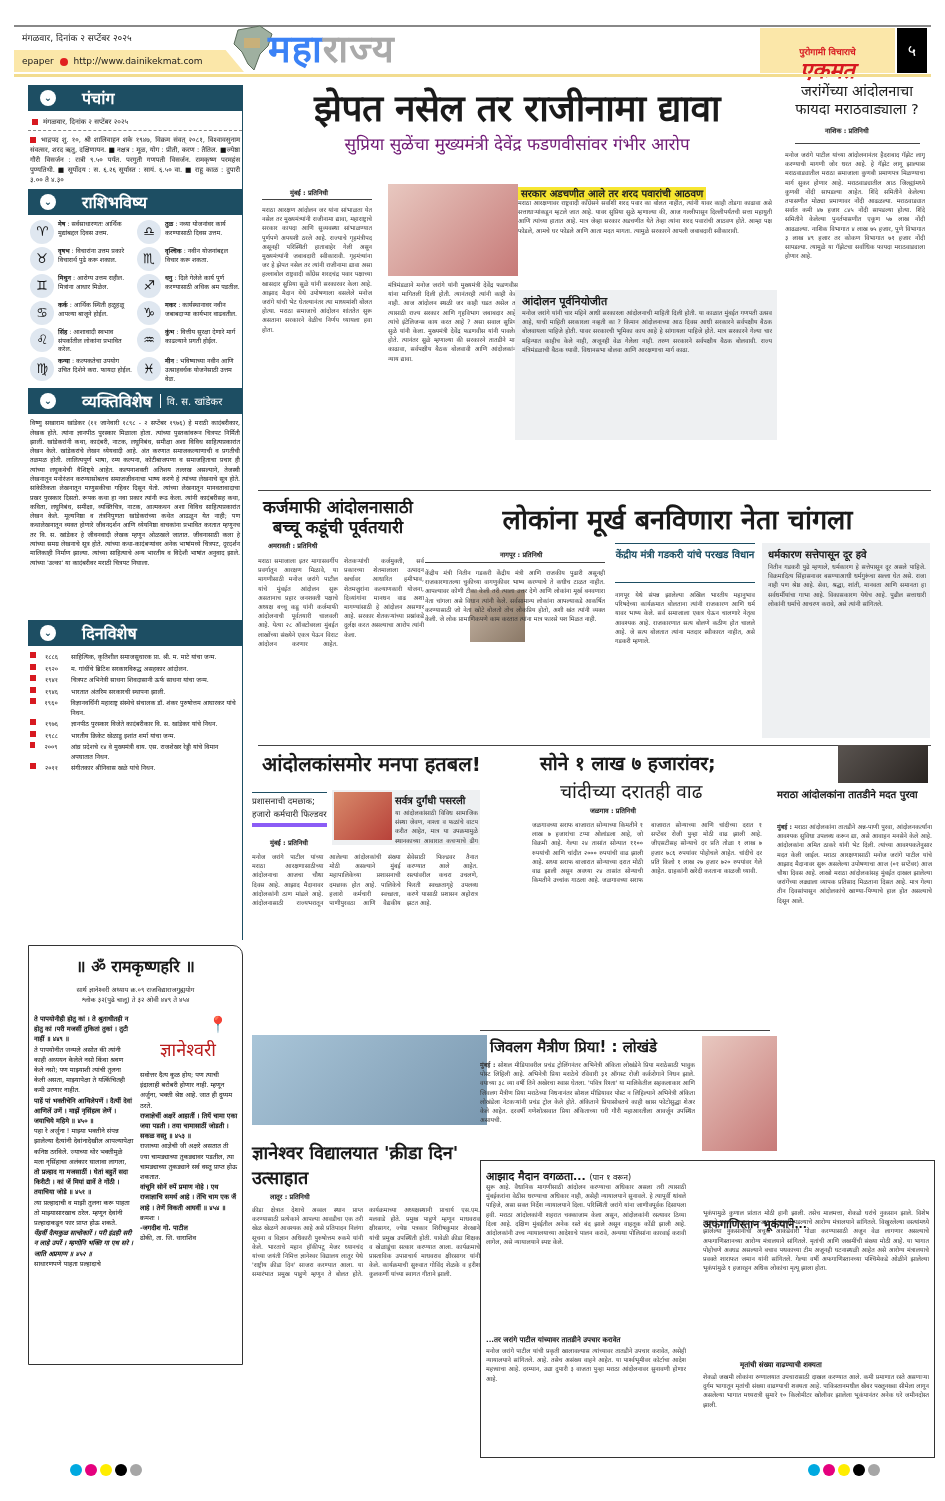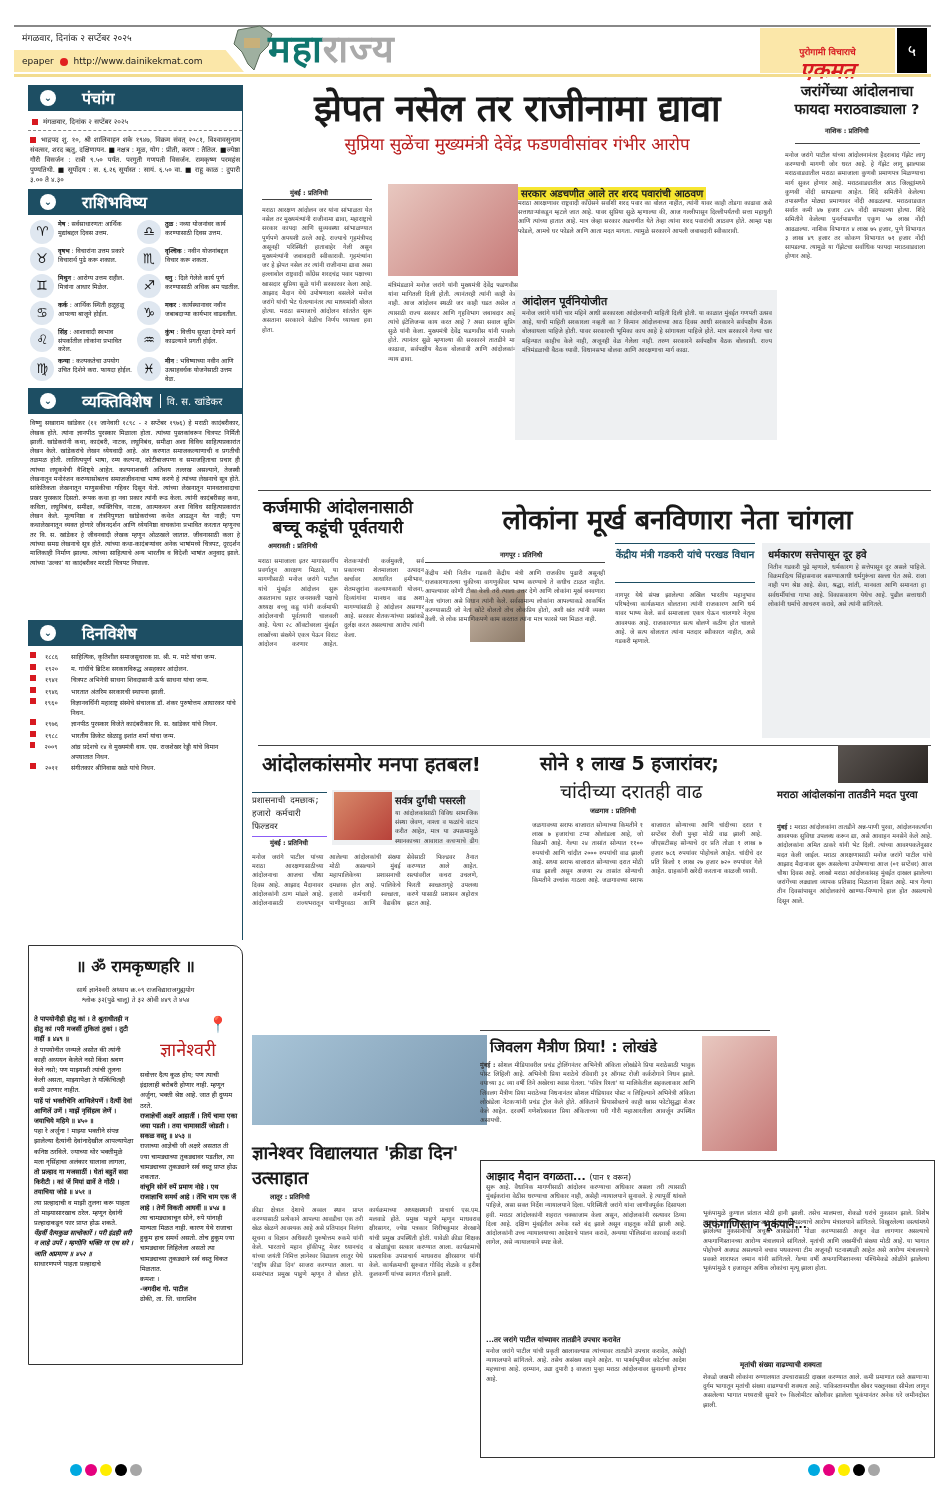--- a/index.html
+++ b/index.html
@@ -9,21 +9,21 @@
   .txt { font-size: 6.2px; line-height: 9.2px; color: #333; text-align: justify; overflow: hidden; }
   .serif { font-family: "DejaVu Serif", serif; }
 
   
   #masthead { left: 14px; top: 25px; width: 917px; height: 52px; border-top: 2px solid #888; }
   #date-strip { left: 14px; top: 28px; width: 230px; height: 20px; font-size: 9px; line-height: 20px; padding-left: 8px; color: #222; }
   #epaper-strip { left: 14px; top: 50px; width: 230px; height: 22px; background: #fbe7a9; font-size: 9px; line-height: 22px; padding-left: 8px; clip-path: polygon(0 0, 92% 0, 100% 100%, 0 100%); }
   #epaper-strip .dot { display: inline-block; width: 8px; height: 8px; border-radius: 50%; background: #e02020; margin: 0 3px; vertical-align: middle; }
   #map-logo { left: 230px; top: 24px; width: 45px; height: 50px; }
   #section-title { left: 268px; top: 24px; font-size: 38px; font-weight: bold; letter-spacing: 1px; line-height: 50px; }
-  #section-title .a { color: #0f766e; } #section-title .b { color: #aaa; }
+  #section-title .a { color: #3b82f6; } #section-title .b { color: #aaa; }
   #brand-box { left: 760px; top: 28px; width: 135px; height: 45px; background: #fbe7a9; text-align: center; }
   #brand-tag { font-size: 9px; color: #d71920; font-weight: bold; margin-top: 17px; }
   #brand-name { font-size: 22px; color: #d71920; font-weight: bold; font-style: italic; line-height: 26px; }
   #page-no { left: 897px; top: 28px; width: 30px; height: 45px; background: #000; color: #fff; font-size: 16px; text-align: center; line-height: 45px; }
   #bottom-rule { left: 14px; top: 74px; width: 917px; height: 3px; background: #f2dc8f; }
 
   
   #left-col { left: 28px; top: 85px; width: 215px; height: 855px; border-right: 1px solid #1d4e63; }
   .sec-head { background: #1d4e63; color: #fff; height: 26px; display: flex; align-items: center; font-weight: bold; font-size: 16px; padding-left: 12px; }
   .sec-head .chev { width: 16px; height: 16px; border-radius: 50%; background: #fff; color: #1d4e63; font-size: 10px; line-height: 16px; text-align: center; margin-right: 26px; }
@@ -45,32 +45,32 @@
   #dnyan-box { left: 28px; top: 945px; width: 215px; height: 420px; border: 1px solid #333; border-radius: 0 10px 0 0; border-top: 1px solid #333; }
   #dnyan-title { left: 28px; top: 955px; width: 215px; text-align: center; font-size: 16px; font-weight: bold; }
   #dnyan-sub { left: 28px; top: 985px; width: 215px; text-align: center; font-size: 6.6px; line-height: 10px; }
   #dnyan-logo { left: 138px; top: 1015px; width: 100px; height: 50px; text-align: center; }
   #dnyan-logo .word { font-size: 18px; font-weight: normal; color: #b91c1c; line-height: 22px; margin-top: 24px; }
   #dnyan-logo .pin { position: absolute; right: 10px; top: 0; color: #d71920; font-size: 16px; }
   .verse { font-size: 6.5px; line-height: 10.2px; color: #111; }
 
   
   #main-headline { left: 262px; top: 86px; width: 510px; text-align: center; font-size: 37px; font-weight: bold; line-height: 46px; letter-spacing: -0.5px; }
-  #main-subhead { left: 262px; top: 132px; width: 510px; text-align: center; font-size: 17px; line-height: 24px; color: #b91c1c; }
+  #main-subhead { left: 262px; top: 132px; width: 510px; text-align: center; font-size: 17px; line-height: 24px; color: #701a75; }
   .dateline { font-size: 6.5px; font-weight: bold; color: #222; }
   .box-shade { background: #eef0f2; }
   .yellow-hl { background: #f7e631; font-weight: bold; font-size: 10px; padding: 1px 3px; color: #222; }
   .photo { background: linear-gradient(135deg, #c9b8a8, #8a7866); }
   .photo-dark { background: linear-gradient(135deg, #5a5450, #2a2522); }
   .photo-blue { background: linear-gradient(135deg, #a9c5d8, #7a98b0); }
   .photo-red { background: linear-gradient(135deg, #d88a6a, #b8423a); }
   .photo-pink { background: linear-gradient(135deg, #e8c8c0, #c77a78); }
   .hline { height: 1px; background: #444; }
 
-  #right-headline { left: 783px; top: 82px; width: 148px; text-align: center; font-size: 14.5px; font-weight: bold; line-height: 18px; }
+  #right-headline { left: 783px; top: 82px; width: 148px; text-align: center; font-size: 14.5px; font-weight: normal; line-height: 18px; }
 
   .h2 { font-weight: bold; text-align: center; }
   .cmyk { display: flex; gap: 3px; }
   .cmyk span { width: 12px; height: 12px; border-radius: 50%; display: block; }
 </style>
 </head>
 <body>
 
 <div class="abs" id="masthead"></div>
 <div class="abs" id="date-strip">मंगळवार, दिनांक २ सप्टेंबर २०२५</div>
@@ -234,21 +234,20 @@
     <div class="verse" style="font-weight: bold;">तो प्रल्हाद गा मजसाठीं । घेतां बहुतें सदा किरीटी । कां जें मियां द्यावें ते गोंठी । तयाचिया जोडे ॥ ४५१ ॥</div>
     <div class="verse">त्या प्रल्हादाची व माझी तुलना करू पाहता तो माझ्यासारखाच ठरेल. म्हणून देवांनी प्रल्हादाकडून फार प्राप्त होऊ शकते.</div>
     <div class="verse" style="font-weight: bold; font-style: italic;">येंहवीं दैत्यकुळ साचोकारें । परी इंद्रही सरी न लाहे उपरें । म्हणोनि भक्ति गा एथ सरे । जाति अप्रमाण ॥ ४५२ ॥</div>
     <div class="verse">साधारणपणे पाहता प्रल्हादाचे</div>
   </div>
 <div class="abs" id="dnyan-col2" style="left:140px;top:1070px;width:98px;height:290px;overflow:hidden;">
     <div class="verse">सवोत्तर दैत्य कुळ होय; पण त्याची इंद्रालाही बरोबरी होणार नाही. म्हणून अर्जुना, भक्ती श्रेष्ठ आहे. जात ही दुय्यम ठरते.</div>
     <div class="verse" style="font-weight: bold;">राजाज्ञेचीं अक्षरें आहातीं । तियें चामा एका जया पडती । तया चामासाठीं जोडती । सकळ वस्तु ॥ ४५३ ॥</div>
     <div class="verse">राजाच्या आज्ञेची जी अक्षरे असतात ती ज्या चामड्याच्या तुकड्यावर पडतील, त्या चामड्याच्या तुकड्याने सर्व वस्तू प्राप्त होऊ शकतात.</div>
     <div class="verse" style="font-weight: bold;">वांचूनि सोनें रुपें प्रमाण नोहे । एथ राजाज्ञाचि समर्थ आहे । तेंचि चाम एक जैं लाहे । तेणें विकती आघवीं ॥ ४५४ ॥</div>
-    <div class="verse">त्या चामड्यावाचून सोने, रुपे यांनाही मान्यता मिळत नाही. कारण येथे राजाचा हुकूम हाच समर्थ असतो. तोच हुकूम ज्या चामड्यावर लिहिलेला असतो त्या चामड्याच्या तुकड्याने सर्व वस्तू विकत मिळतात.</div>
     <div class="verse">क्रमशः ।</div>
     <div class="verse" style="font-weight: bold;">-जगदीश गो. पाटील</div>
     <div class="verse">ढोकी, ता. जि. धाराशिव</div>
   </div>
 <div class="abs cmyk" style="left:70px;top:1464px;" id="cmyk1">
     <span style="background: rgb(0, 169, 224);"></span>
     <span style="background: rgb(229, 0, 126);"></span>
     <span style="background: rgb(255, 237, 0);"></span>
     <span style="background: rgb(0, 0, 0);"></span>
     <span style="background: rgb(166, 166, 166);"></span>
@@ -285,30 +284,30 @@
 <div class="abs txt" style="left:425px;top:568px;width:180px;height:170px;">केंद्रीय मंत्री नितीन गडकरी केंद्रीय मंत्री आणि राजकीय पुढारी असूनही राजकारणातल्या चुकीच्या वागणुकीवर भाष्य करण्याचे ते कधीच टाळत नाहीत. आपल्यावर कोणी टीका केली तरी त्याला उत्तर देणे आणि लोकांना मूर्ख बनवणारा नेता चांगला असे विधान त्यांनी केले. सर्वसामान्य लोकांना आपल्याकडे आकर्षित करण्यासाठी जो नेता खोटे बोलतो तोच लोकप्रिय होतो, अशी खंत त्यांनी व्यक्त केली. जे लोक प्रामाणिकपणे काम करतात त्यांना मात्र फारसे यश मिळत नाही.</div>
 <div class="abs" style="left:615px;top:543px;width:140px;height:40px;border-top:1px solid #1d4e63;border-bottom:1px solid #1d4e63;text-align:center;font-size:10px;font-weight:bold;color:#1d4e63;line-height:14px;padding-top:4px;">केंद्रीय मंत्री गडकरी यांचे परखड विधान</div>
 <div class="abs txt" style="left:615px;top:590px;width:140px;height:150px;">नागपूर येथे संपन्न झालेल्या अखिल भारतीय महानुभाव परिषदेच्या कार्यक्रमात बोलताना त्यांनी राजकारण आणि धर्म यावर भाष्य केले. सर्व समाजाला एकत्र घेऊन चालणारे नेतृत्व आवश्यक आहे. राजकारणात सत्य बोलणे कठीण होत चालले आहे. जे सत्य बोलतात त्यांना मतदार स्वीकारत नाहीत, असे गडकरी म्हणाले.</div>
 <div class="abs box-shade" style="left:762px;top:543px;width:168px;height:195px;"></div>
 <div class="abs" style="left:768px;top:547px;font-size:10px;font-weight:bold;">धर्मकारण सत्तेपासून दूर हवे</div>
 <div class="abs txt" style="left:768px;top:562px;width:158px;height:170px;">नितीन गडकरी पुढे म्हणाले, धर्मकारण हे सत्तेपासून दूर असले पाहिजे. विक्रमादित्य सिंहासनावर बसण्याआधी धर्मगुरूंचा सल्ला घेत असे. राजा नाही पण श्रेष्ठ आहे. सेवा, श्रद्धा, शांती, मानवता आणि समानता हा सर्वधर्मीयांचा गाभा आहे. विकासकारण येथेच आहे. पुढील सत्ताधारी लोकांनी धर्माचे आचरण करावे, असे त्यांनी सांगितले.</div>
 
 <div class="abs hline" style="left:258px;top:745px;width:673px;"></div>
 
 <div class="abs" style="left:262px;top:750px;font-size:20px;font-weight:bold;">आंदोलकांसमोर मनपा हतबल!</div>
-<div class="abs" style="left:252px;top:792px;width:75px;border-top:1px solid #1d4e63;border-bottom:1px solid #8b5cf6;font-size:8.5px;line-height:13px;padding:2px 0;font-family:Liberation Mono, monospace;">प्रशासनाची दमछाक; हजारो कर्मचारी फिल्डवर</div>
+<div class="abs" style="left:252px;top:792px;width:75px;border-top:1px solid #1d4e63;border-bottom:4px solid #8b5cf6;font-size:8.5px;line-height:13px;padding:2px 0;">प्रशासनाची दमछाक; हजारो कर्मचारी फिल्डवर</div>
 <div class="abs dateline" style="left:270px;top:838px;">मुंबई : प्रतिनिधी</div>
 <div class="abs txt" style="left:252px;top:852px;width:226px;height:180px;column-count:3;column-gap:6px;">मनोज जरांगे पाटील यांच्या मराठा आरक्षणासाठीच्या आंदोलनाचा आजचा चौथा दिवस आहे. आझाद मैदानावर आंदोलकांनी ठाण मांडले आहे. आंदोलनासाठी राज्यभरातून आलेल्या आंदोलकांची संख्या मोठी असल्याने मुंबई महापालिकेच्या प्रशासनाची दमछाक होत आहे. पालिकेचे हजारो कर्मचारी स्वच्छता, पाणीपुरवठा आणि वैद्यकीय सेवेसाठी फिल्डवर तैनात करण्यात आले आहेत. रस्त्यांवरील कचरा उचलणे, फिरती स्वच्छतागृहे उपलब्ध करणे यासाठी प्रशासन अहोरात्र झटत आहे.</div>
 <div class="abs box-shade" style="left:332px;top:790px;width:148px;height:55px;"></div>
 <div class="abs photo-red" style="left:334px;top:792px;width:58px;height:48px;"></div>
 <div class="abs" style="left:395px;top:793px;font-size:10px;font-weight:bold;">सर्वत्र दुर्गंधी पसरली</div>
 <div class="abs txt" style="left:395px;top:808px;width:83px;height:35px;">या आंदोलकांसाठी विविध सामाजिक संस्था जेवण, नाश्ता व फळांचे वाटप करीत आहेत, मात्र या उपक्रमामुळे स्थानकाच्या आवारात कचऱ्याचे ढीग लागले आहे. त्यामुळे सर्वत्र दुर्गंधी पसरली आहे. या स्थानकाचे संचालन सुरळीत ठेवणे, हे मध्य रेल्वेपुढचे सर्वात मोठे आव्हान ठरले आहे. गर्दी व अस्वच्छतेमुळे स्थानकाचे नियोजन संपूर्णपणे ढासळल्याचे चित्र आहे.</div>
 <div class="abs photo-blue" style="left:252px;top:1035px;width:235px;height:90px;"></div>
 
-<div class="abs" style="left:540px;top:750px;font-size:19px;font-weight:bold;">सोने १ लाख 5 हजारांवर;</div>
+<div class="abs" style="left:540px;top:750px;font-size:19px;font-weight:bold;">सोने १ लाख ७ हजारांवर;</div>
 <div class="abs" style="left:560px;top:778px;font-size:19px;font-weight:normal;">चांदीच्या दरातही वाढ</div>
 <div class="abs dateline" style="left:590px;top:806px;">जळगाव : प्रतिनिधी</div>
 <div class="abs txt" style="left:532px;top:820px;width:230px;height:200px;column-count:2;column-gap:8px;">जळगावच्या सराफ बाजारात सोन्याच्या किमतीने १ लाख ७ हजारांचा टप्पा ओलांडला आहे, जो विक्रमी आहे. गेल्या २४ तासांत सोन्यात ११०० रुपयांची आणि चांदीत २००० रुपयांची वाढ झाली आहे. सध्या सराफ बाजारात सोन्याच्या दरात मोठी वाढ झाली असून अवघ्या २४ तासांत सोन्याची किमतीने उच्चांक गाठला आहे. जळगावच्या सराफ बाजारात सोन्याच्या आणि चांदीच्या दरात १ सप्टेंबर रोजी पुन्हा मोठी वाढ झाली आहे. जीएसटीसह सोन्याचे दर प्रति तोळा १ लाख ७ हजार ७८६ रुपयांवर पोहोचले आहेत. चांदीचे दर प्रति किलो १ लाख २७ हजार ७२० रुपयांवर गेले आहेत. ग्राहकांनी खरेदी करताना काळजी घ्यावी.</div>
 
 <div class="abs photo-dark" style="left:838px;top:745px;width:90px;height:38px;"></div>
 <div class="abs" style="left:777px;top:786px;width:160px;font-size:10px;font-weight:bold;line-height:17px;">मराठा आंदोलकांना तातडीने मदत पुरवा</div>
 <div class="abs txt" style="left:777px;top:822px;width:155px;height:250px;"><b>मुंबई :</b> <span>मराठा आंदोलकांना तातडीने अन्न-पाणी पुरवा, आंदोलनकर्त्यांना आवश्यक सुविधा उपलब्ध करून द्या, असे आवाहन मनसेने केले आहे. आंदोलकांना अमित ठाकरे यांनी भेट दिली. त्यांच्या आवश्यकतेनुसार मदत केली जाईल. मराठा आरक्षणासाठी मनोज जरांगे पाटील यांचे आझाद मैदानावर सुरू असलेल्या उपोषणाचा आज (०१ सप्टेंबर) आज चौथा दिवस आहे. लाखो मराठा आंदोलकांसह मुंबईत दाखल झालेल्या जरांगेंच्या लढ्याला व्यापक प्रतिसाद मिळताना दिसत आहे. मात्र गेल्या तीन दिवसांपासून आंदोलकांचे खाण्या-पिण्याचे हाल होत असल्याचे दिसून आले.</span></div>
 
 <div class="abs hline" style="left:480px;top:1030px;width:290px;"></div>
 <div class="abs" style="left:490px;top:1036px;font-size:15px;font-weight:bold;">जिवलग मैत्रीण प्रिया! : लोखंडे</div>

